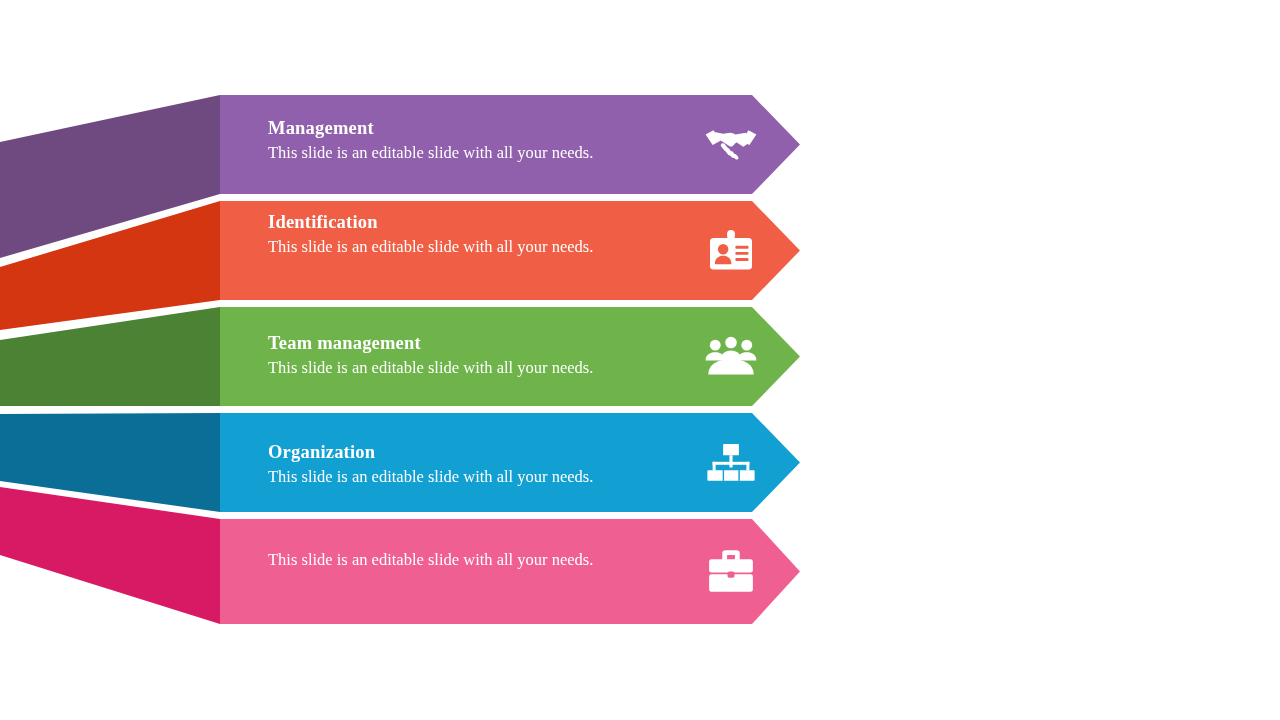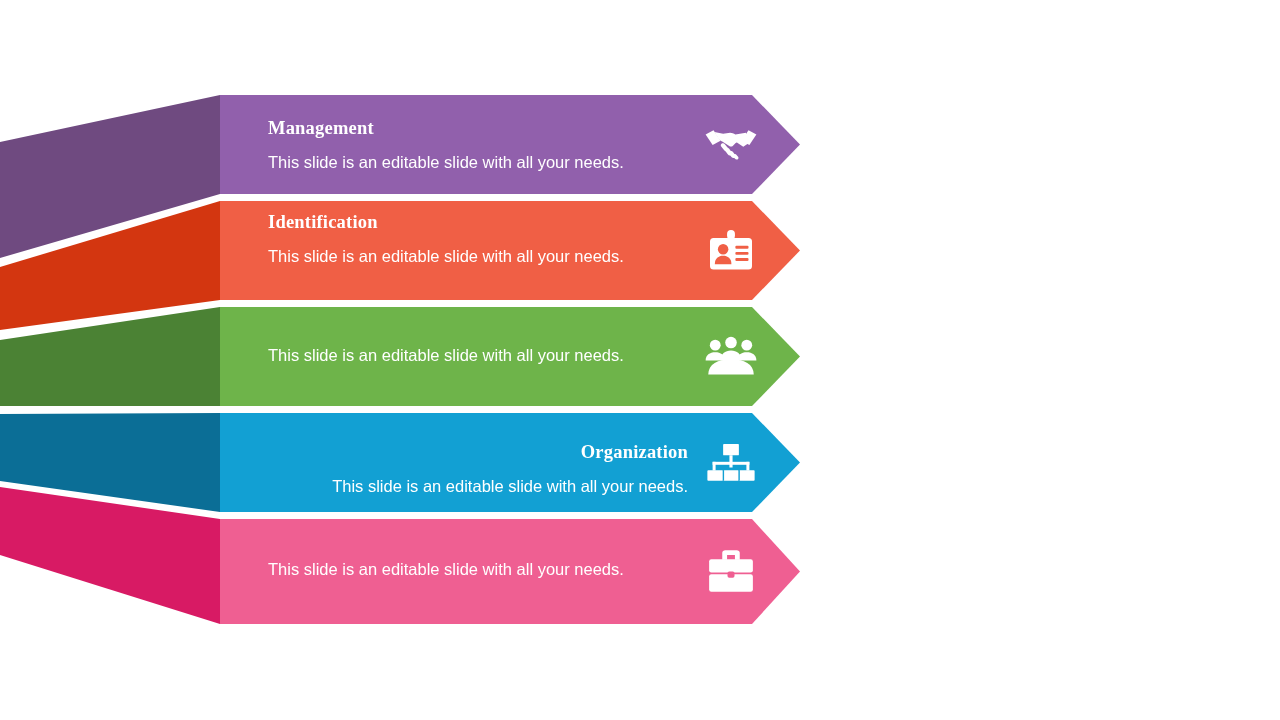--- a/index.html
+++ b/index.html
@@ -49,26 +49,26 @@
   .row-title {
     font-family: "Liberation Serif", "DejaVu Serif", serif;
     font-weight: bold;
     font-size: 18.5px;
     line-height: 22px;
     letter-spacing: 0.2px;
     color: #ffffff;
     white-space: nowrap;
   }
   .row-desc {
-    font-family: Liberation Sans, sans-serif;
+    font-family: Liberation Serif, serif;
     font-weight: normal;
     font-size: 16.5px;
     line-height: 21px;
     color: #ffffff;
-    margin-top: 13px;
+    margin-top: 3px;
     white-space: nowrap;
   }
 
   
   .row-icon {
     position: absolute;
     left: 703px;
     width: 56px;
     height: 48px;
   }
@@ -116,24 +116,25 @@
       <div class="row-title">Management</div>
       <div class="row-desc">This slide is an editable slide with all your needs.</div>
     </div>
 
     <div class="row-text" style="top:211px;">
       <div class="row-title">Identification</div>
       <div class="row-desc">This slide is an editable slide with all your needs.</div>
     </div>
 
     <div class="row-text" style="top:332px;">
-      <div class="row-desc">This slide is an editable slide with all your needs.</div>
-    </div>
-
-    <div class="row-text" style="top:441px;text-align:right;">
+      <div class="row-title">Team management</div>
+      <div class="row-desc">This slide is an editable slide with all your needs.</div>
+    </div>
+
+    <div class="row-text" style="top:441px;">
       <div class="row-title">Organization</div>
       <div class="row-desc">This slide is an editable slide with all your needs.</div>
     </div>
 
     <div class="row-text" style="top:546px;">
       <div class="row-desc">This slide is an editable slide with all your needs.</div>
     </div>
 
     <div class="row-icon" style="top:121px;">
       <svg viewBox="0 0 64 52" xmlns="http://www.w3.org/2000/svg" aria-hidden="true">

